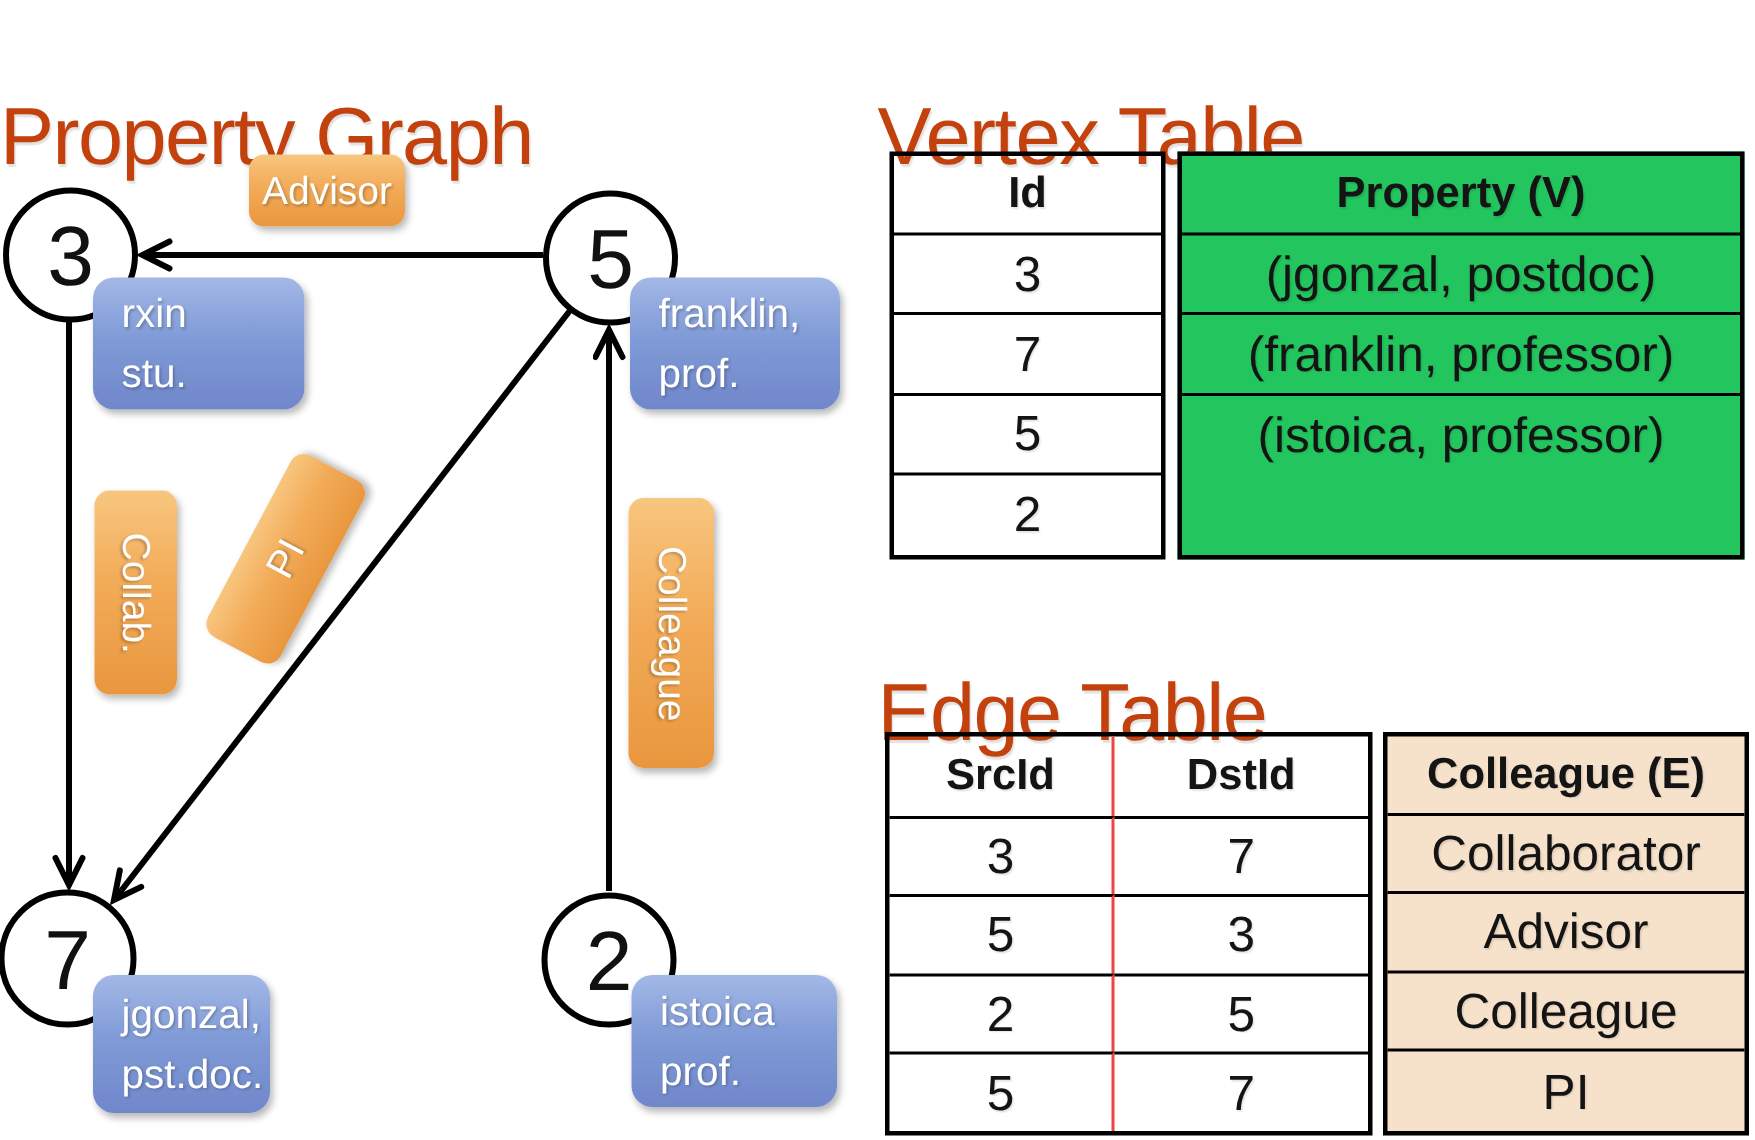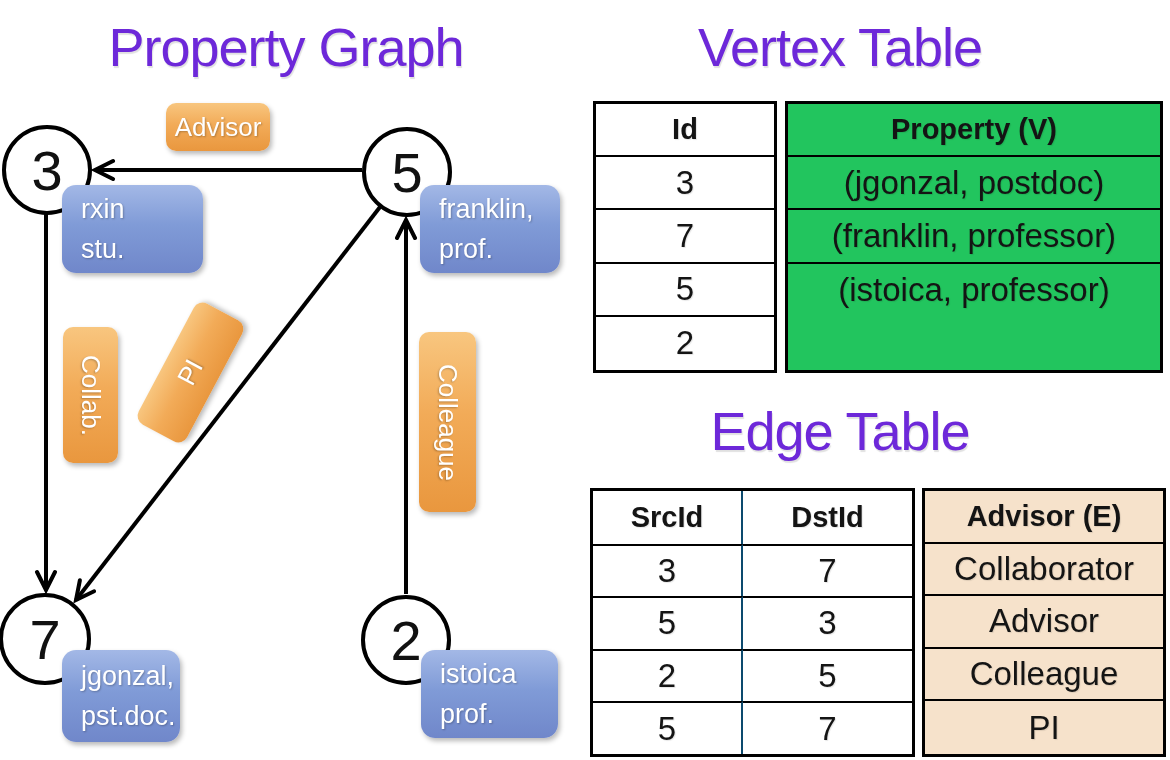--- a/index.html
+++ b/index.html
@@ -1,22 +1,22 @@
 <!DOCTYPE html>
 <html><head>
 <meta charset="utf-8">
 <style>
   html,body{margin:0;padding:0;background:#ffffff;}
   .stage{
     position:relative;width:1170px;height:760px;overflow:hidden;
     background:#ffffff;font-family:"Liberation Sans",sans-serif;color:#141414;
   }
   .title{
-    position:absolute;text-align:center;font-size:54px;letter-spacing:-1px;
-    color:#6d28d9;white-space:nowrap;text-shadow:1px 2px 1px rgba(0,0,0,0.12);
+    position:absolute;text-align:left;font-size:54px;letter-spacing:-1px;
+    color:#c2410c;white-space:nowrap;text-shadow:1px 2px 1px rgba(0,0,0,0.12);margin-top:44px;
   }
   
   #edge-svg{position:absolute;left:0;top:0;z-index:1;}
   .node-circle{
     position:absolute;z-index:2;background:#ffffff;border:4px solid #000;
     border-radius:50%;display:flex;align-items:center;justify-content:center;
     font-size:56px;color:#111;box-sizing:border-box;
   }
   .prop-box{
     position:absolute;z-index:3;border-radius:14px;
@@ -43,21 +43,21 @@
   }
   .tbl .cell{
     display:flex;align-items:center;justify-content:center;
     font-size:33px;border-bottom:2px solid #000;box-sizing:border-box;
     white-space:nowrap;
   }
   .tbl .cell:nth-last-child(-n+1){border-bottom:none;}
   .tbl.two-col{grid-template-columns:47% 53%;}
   .tbl.two-col .cell{border-bottom:none;border-top:2px solid #000;}
   .tbl.two-col .cell.r0{border-top:none;}
-  .tbl.two-col .cell.c0{border-right:2px solid #0c4a6e;}
+  .tbl.two-col .cell.c0{border-right:2px solid #ef4444;}
   .tbl .hdr{font-weight:bold;font-size:29px;}
   .v-fill{background:#22c55e;}
   .e-fill{background:#f6e2cb;}
 </style>
 </head>
 <body>
 
 <div class="stage">
 
   <div class="title" style="left:0;top:16px;width:572px;">Property Graph</div>
@@ -133,20 +133,20 @@
     <div class="cell">7</div>
     <div class="cell c0">5</div>
     <div class="cell">3</div>
     <div class="cell c0">2</div>
     <div class="cell">5</div>
     <div class="cell c0">5</div>
     <div class="cell">7</div>
   </div>
 
   <div class="tbl e-fill" style="left:922px;top:488px;width:244px;height:269px;">
-    <div class="cell hdr">Advisor (E)</div>
+    <div class="cell hdr">Colleague (E)</div>
     <div class="cell">Collaborator</div>
     <div class="cell">Advisor</div>
     <div class="cell">Colleague</div>
     <div class="cell" style="border-bottom:none;">PI</div>
   </div>
 
 </div>
 
 </body></html>

